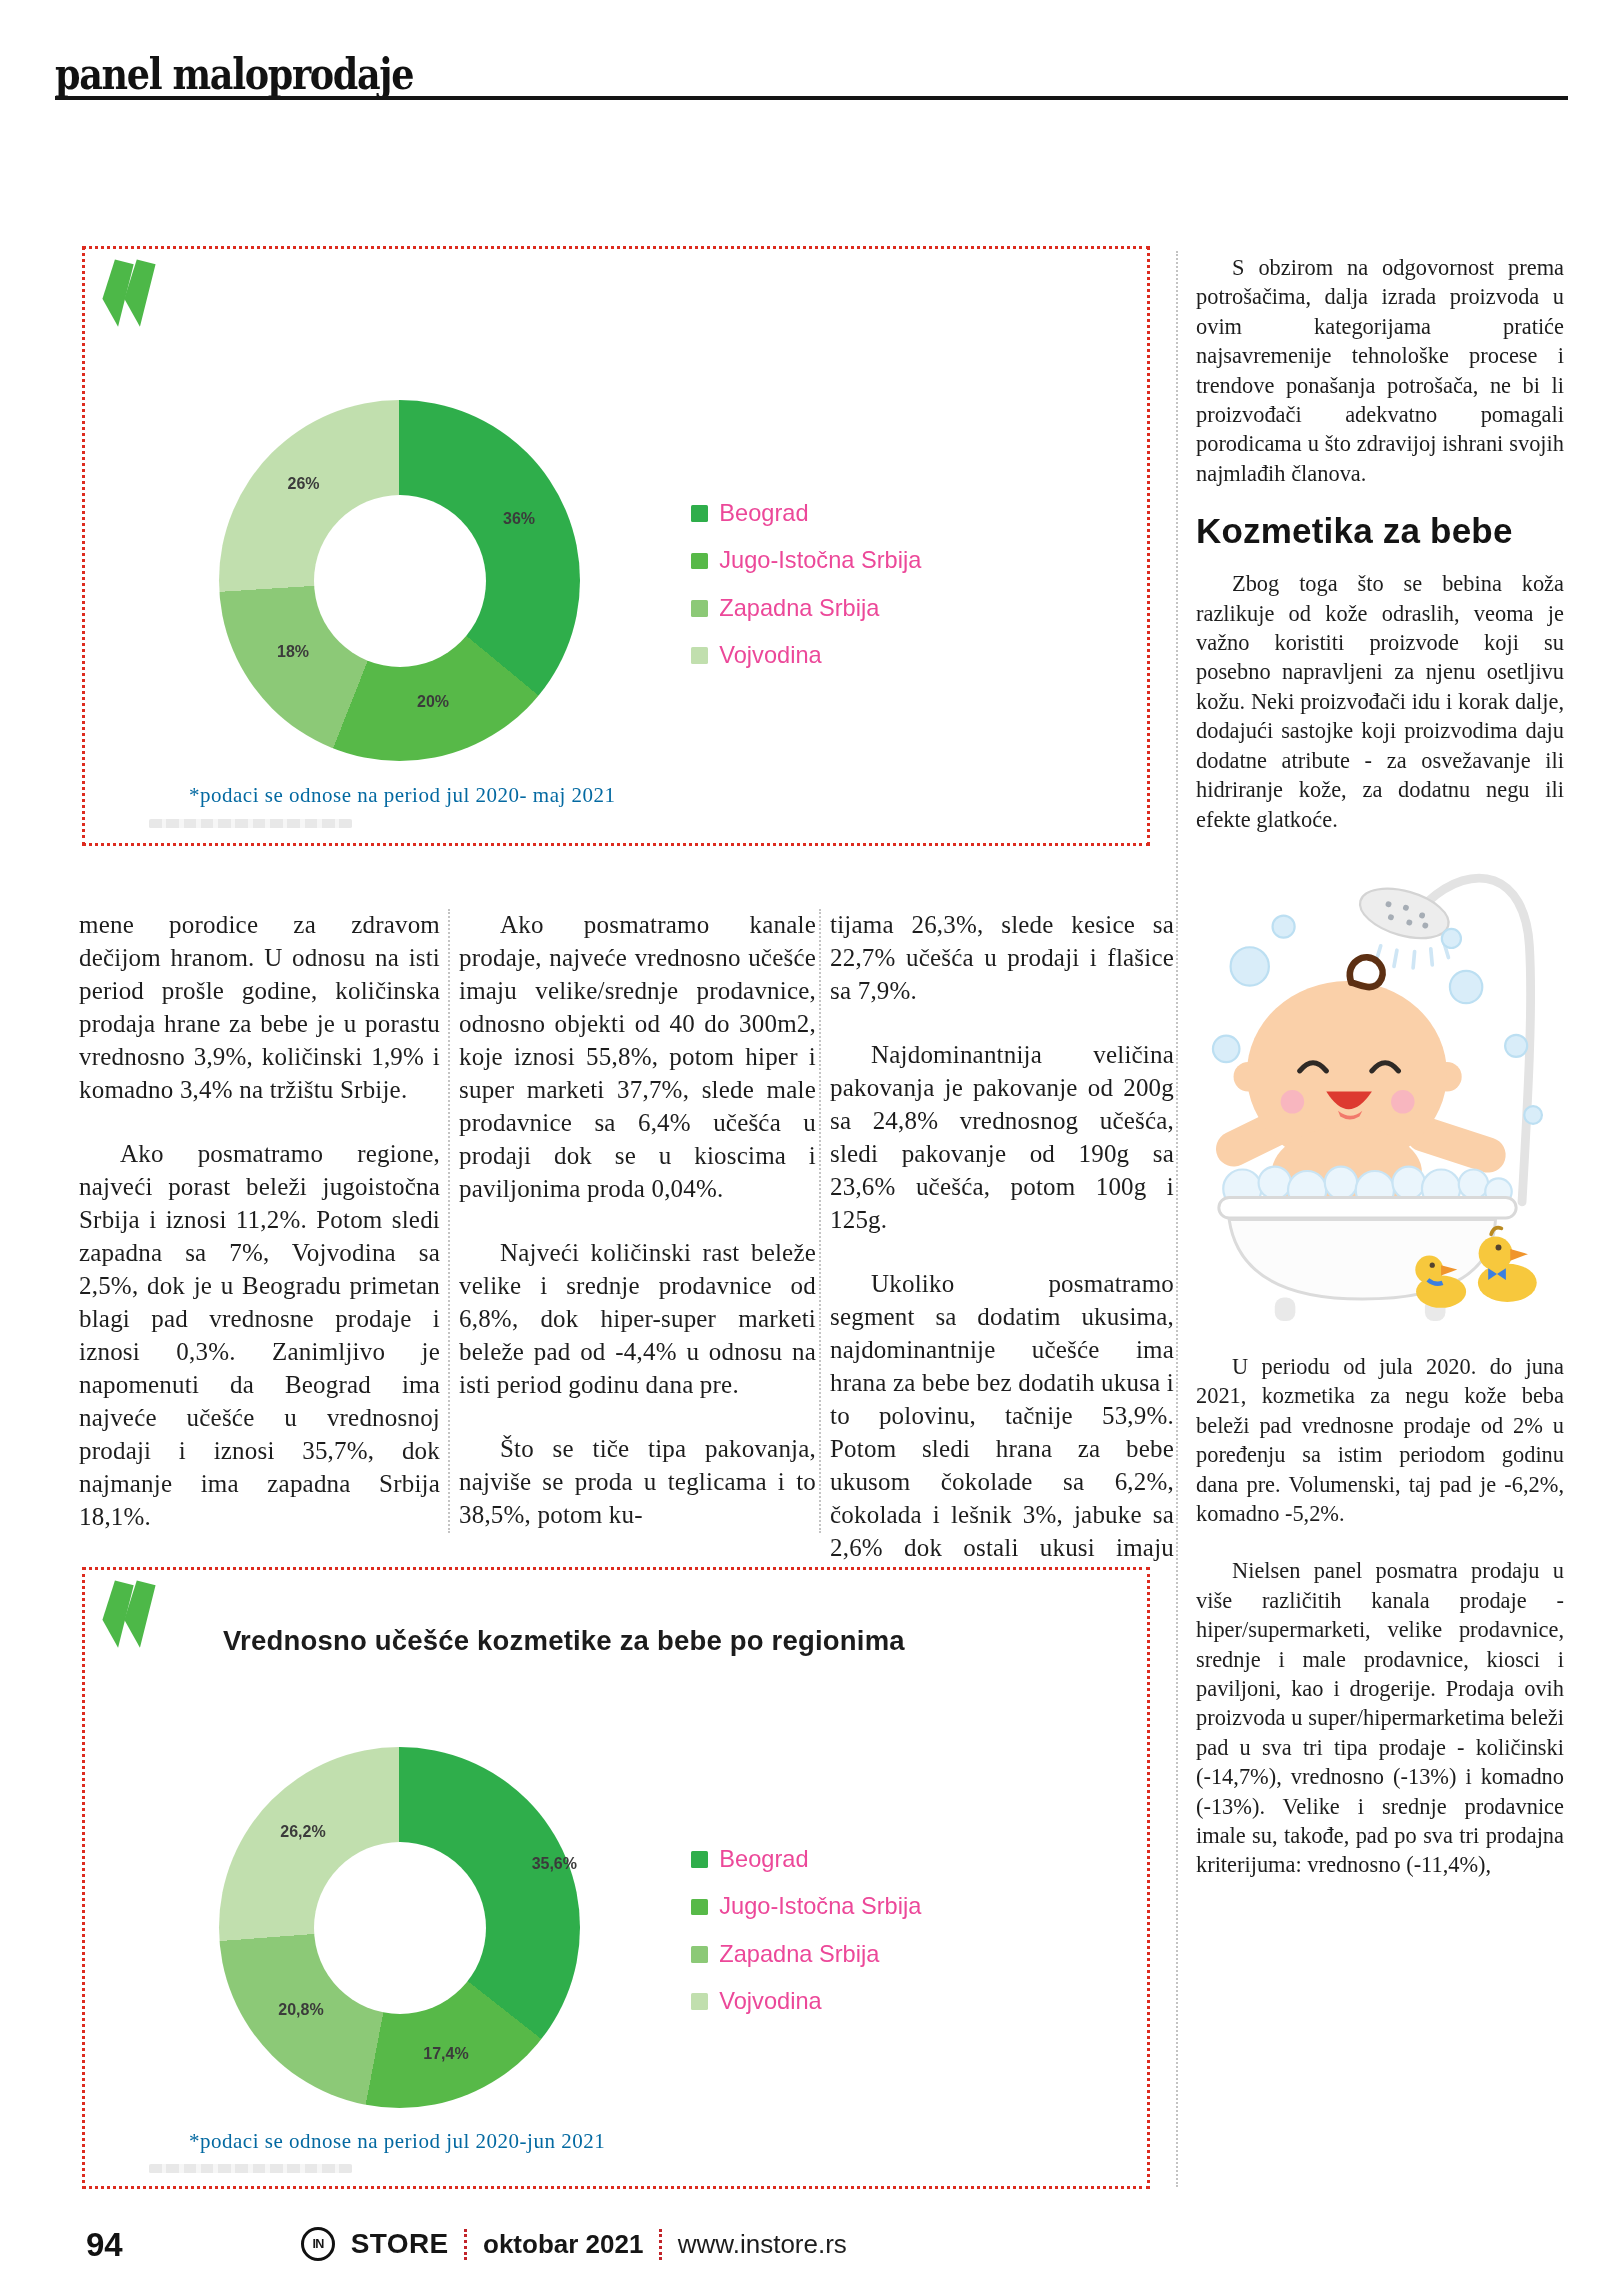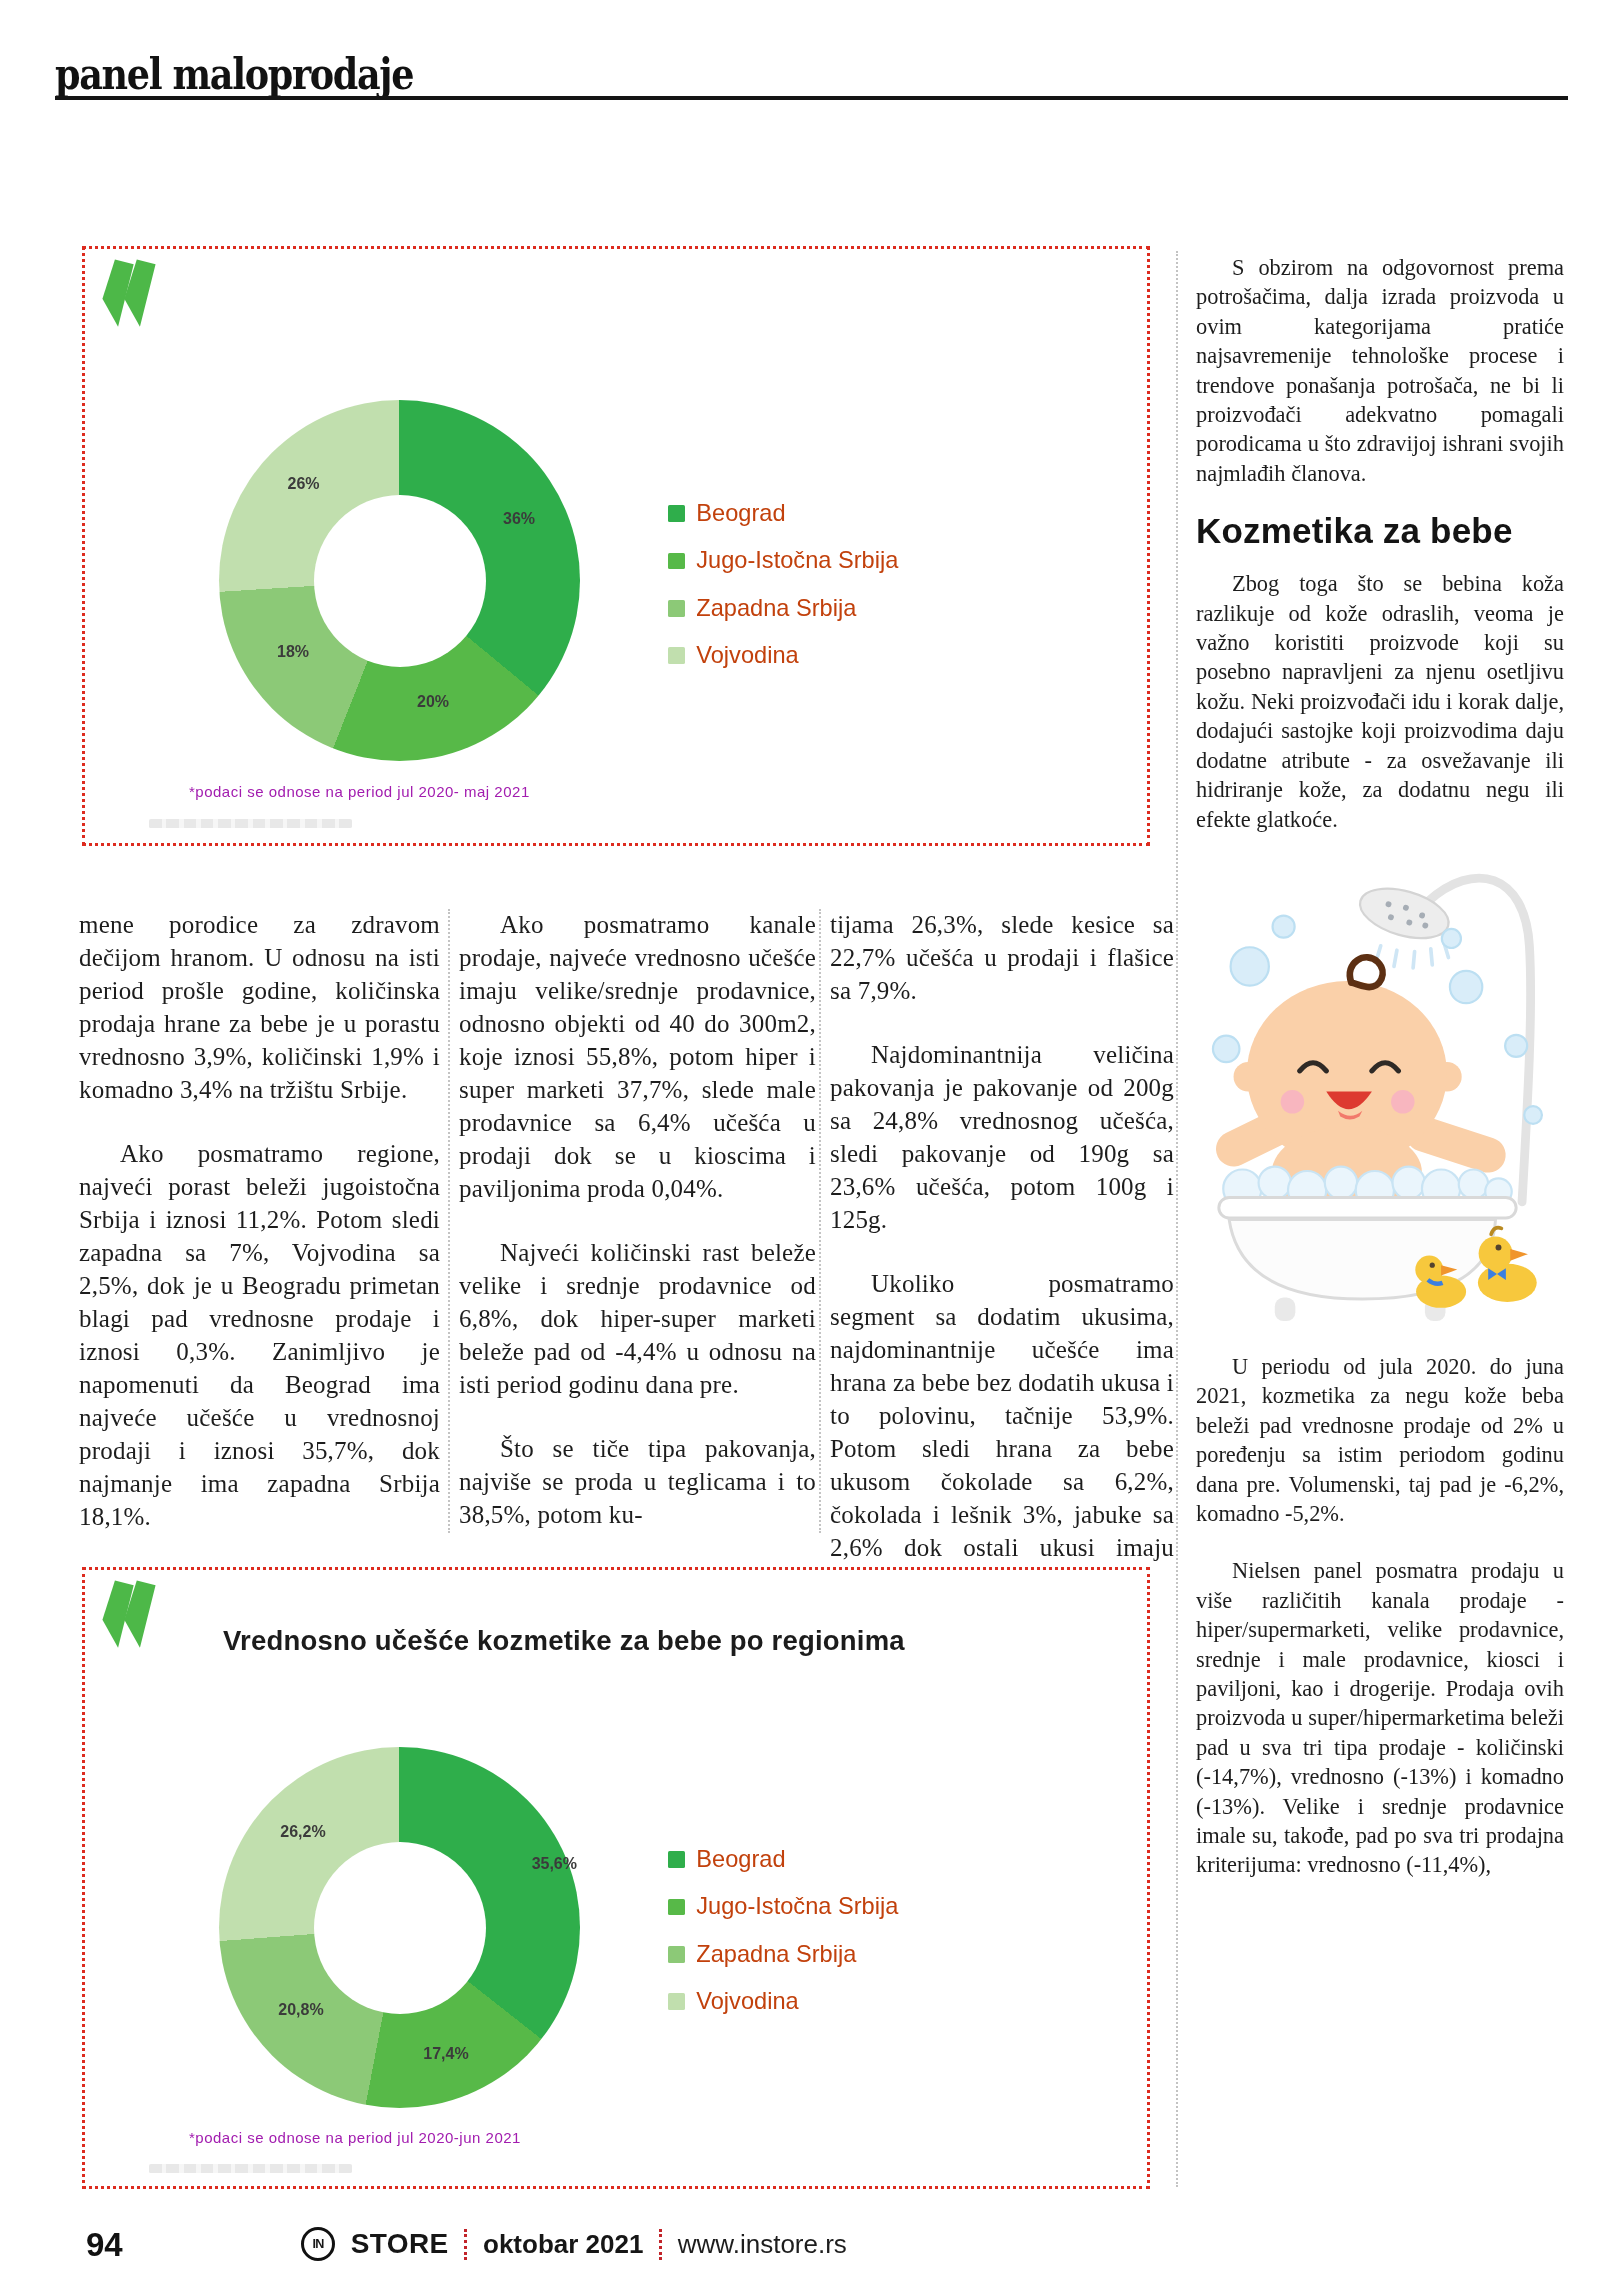--- a/index.html
+++ b/index.html
@@ -20,28 +20,28 @@
   .quote-icon{position:absolute;left:11px;top:9.4px;width:66px;height:75px;}
   .chart-title{position:absolute;left:138px;top:55px;font-family:"Liberation Sans",sans-serif;
     font-weight:700;font-size:27.5px;color:#1c1c1c;letter-spacing:0.2px;white-space:nowrap;}
   .donut{position:absolute;left:134px;width:361px;height:361px;border-radius:50%;}
   #chart-box-0 .donut{top:151px;}
   #chart-box-1 .donut{top:177px;}
   .donut-hole{position:absolute;left:50%;top:50%;width:172px;height:172px;background:#fff;
     border-radius:50%;transform:translate(-50%,-50%);}
   .slice-label{position:absolute;width:118px;text-align:center;font-family:"Liberation Sans",sans-serif;
     font-size:16px;font-weight:600;color:#3b3b3b;z-index:3;}
-  .legend{position:absolute;left:583px;display:flex;flex-direction:column;gap:20.4px;
-    font-family:"Liberation Sans",sans-serif;font-size:23.6px;font-weight:500;color:#c2410c;}
+  .legend{position:absolute;left:606px;display:flex;flex-direction:column;gap:20.4px;
+    font-family:"Liberation Sans",sans-serif;font-size:23.6px;font-weight:500;color:#ec4899;}
   #chart-box-0 .legend{top:251px;}
   #chart-box-1 .legend{top:276px;}
   .legend-item{display:flex;align-items:center;gap:11.8px;}
   .swatch{width:16.5px;height:16.5px;border-radius:1.6px;flex:0 0 auto;}
-  .chart-footnote{position:absolute;left:104px;font-family:Liberation Sans, sans-serif;
-    font-size:15px;color:#a21caf;letter-spacing:0.5px;}
+  .chart-footnote{position:absolute;left:104px;font-family:Liberation Serif, serif;
+    font-size:21px;color:#0369a1;letter-spacing:0.5px;}
   #chart-box-0 .chart-footnote{top:534px;}
   #chart-box-1 .chart-footnote{top:559px;}
   .smudge{position:absolute;left:64px;width:203px;height:8.6px;opacity:.55;border-radius:1.6px;
     background:repeating-linear-gradient(90deg,#d7d7d7 0 12.6px,#efefef 12.6px 17.3px);filter:blur(0.5px);}
   #chart-box-0 .smudge{top:570px;}
   #chart-box-1 .smudge{top:594px;}
 
   
   .col{position:absolute;top:908px;font-size:25px;line-height:33px;text-align:justify;
     color:#1d1d1d;letter-spacing:0.2px;}

